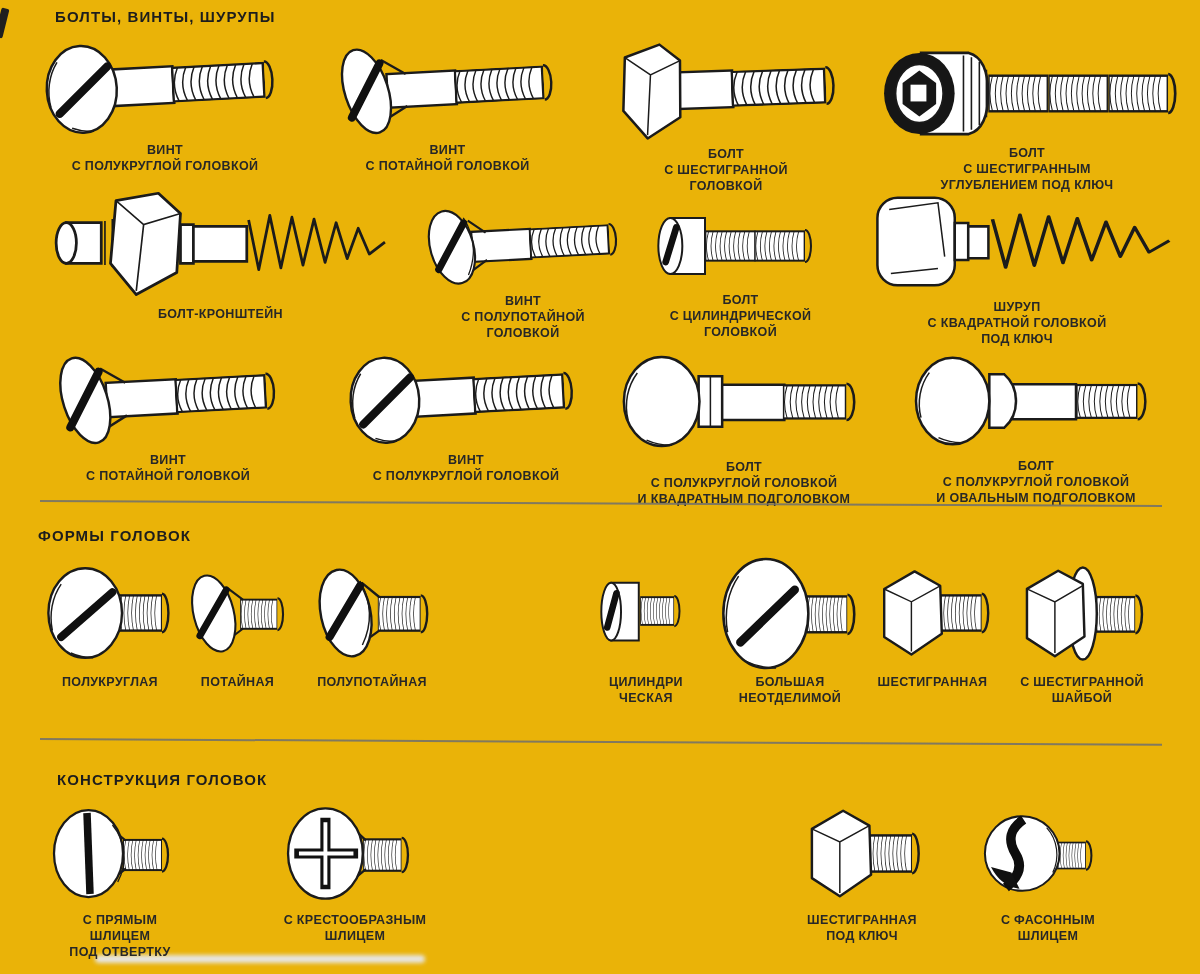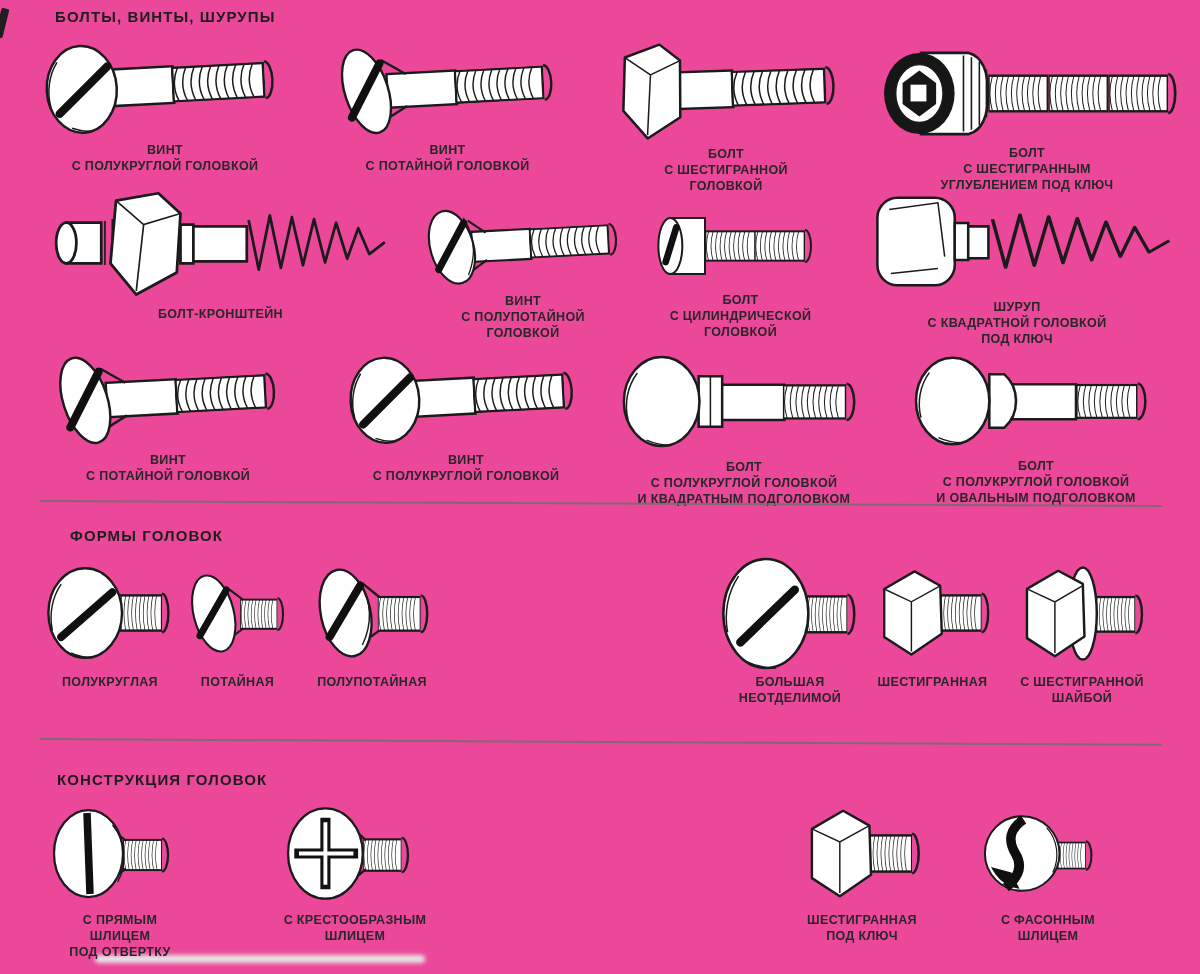--- a/index.html
+++ b/index.html
@@ -1,16 +1,16 @@
 <!DOCTYPE html>
 <html><head>
 <meta charset="utf-8">
 <style>
   html,body{margin:0;padding:0;background:#ffffff;}
-  .page{position:relative;width:1200px;height:974px;background:#ec4899;overflow:hidden;
+  .page{position:relative;width:1200px;height:974px;background:#eab308;overflow:hidden;
         font-family:"Liberation Sans", sans-serif;}
   .sec-title{position:absolute;margin:0;font-size:15px;font-weight:700;letter-spacing:1.1px;color:#1d1d1d;white-space:nowrap;}
   .item{position:absolute;display:flex;flex-direction:column;align-items:center;margin:0;}
   .icbox{display:flex;align-items:center;justify-content:center;}
   .cap{font-size:12.5px;font-weight:700;letter-spacing:.35px;color:#272727;text-align:center;
        white-space:pre-line;line-height:1.28;margin-top:2px;}
   .rule{position:absolute;left:40px;width:1122px;height:2px;background:#6e6e6e;opacity:.85;transform-origin:left center;}
   .rule.r1{top:500px;transform:rotate(.25deg);}
   .rule.r2{top:738px;transform:rotate(.3deg);}
   .speck{position:absolute;left:-2px;top:8px;width:8px;height:30px;background:#1f1f1f;border-radius:2px;transform:rotate(14deg);}
@@ -342,21 +342,21 @@
     <svg width="250" height="110" viewBox="0 0 300 132">
         <use href="#s-carr-ov"></use>
       </svg>
     <figcaption class="cap">БОЛТ
 С ПОЛУКРУГЛОЙ ГОЛОВКОЙ
 И ОВАЛЬНЫМ ПОДГОЛОВКОМ</figcaption>
   </figure>
 
   <div class="rule r1"></div>
 
-  <h2 class="sec-title" style="left:70px;top:527px">ФОРМЫ ГОЛОВОК</h2>
+  <h2 class="sec-title" style="left:38px;top:527px">ФОРМЫ ГОЛОВОК</h2>
 
   <figure class="item" style="left:35px;top:554px;width:150px">
     <div class="icbox" style="height:118px">
         <svg width="136" height="112" viewBox="0 0 170 140">
           <use href="#h-round"></use>
         </svg>
       </div>
     <figcaption class="cap">ПОЛУКРУГЛАЯ</figcaption>
   </figure>
 
@@ -372,20 +372,29 @@
   <figure class="item" style="left:297px;top:554px;width:150px">
     <div class="icbox" style="height:118px">
         <svg width="136" height="112" viewBox="0 0 170 140">
           <use href="#h-oval"></use>
         </svg>
       </div>
     <figcaption class="cap">ПОЛУПОТАЙНАЯ</figcaption>
   </figure>
 
 
+  <figure class="item" style="left:586px;top:554px;width:120px">
+    <div class="icbox" style="height:118px">
+        <svg width="112" height="92" viewBox="0 0 170 140">
+          <use href="#h-cyl"></use>
+        </svg>
+      </div>
+    <figcaption class="cap">ЦИЛИНДРИ
+ЧЕСКАЯ</figcaption>
+  </figure>
 
   <figure class="item" style="left:710px;top:554px;width:160px">
     <div class="icbox" style="height:118px">
         <svg width="145" height="119" viewBox="0 0 170 140">
           <use href="#h-biground"></use>
         </svg>
       </div>
     <figcaption class="cap">БОЛЬШАЯ
 НЕОТДЕЛИМОЙ</figcaption>
   </figure>

